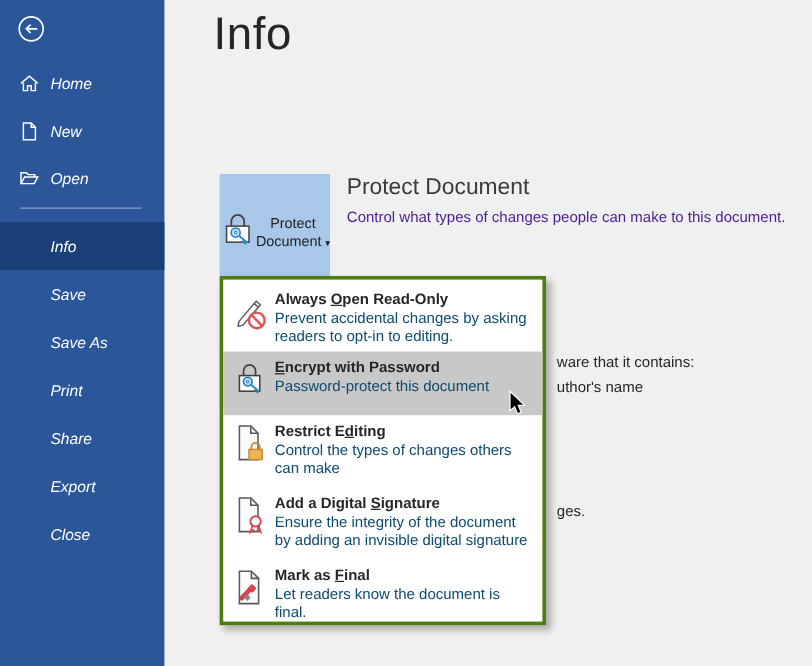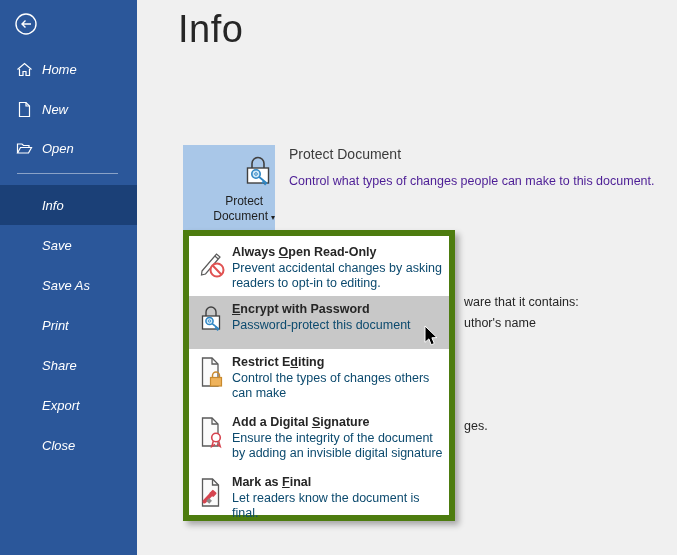--- a/index.html
+++ b/index.html
@@ -36,47 +36,47 @@
 
   
   .page-title {
     position: absolute; left: 178px; top: 8px;
     font-size: 38px; font-weight: 300; color: #262626; letter-spacing: 0.5px;
   }
 
   .protect-button {
     position: absolute; left: 183px; top: 145px; width: 92px; height: 85px;
     background: #a9c7e8; cursor: pointer;
-    display: flex; flex-direction: column; align-items: flex-end;
+    display: flex; flex-direction: row; align-items: center;
     padding-top: 9px;
   }
   .protect-button .btn-label {
     font-size: 12px; color: #1f1f1f; line-height: 15px; text-align: center;
     margin-top: 4px;
   }
   .caret { font-size: 8px; margin-left: 3px; color: #1f1f1f; }
 
   .protect-heading {
     position: absolute; left: 289px; top: 146px;
-    font-size: 14px; color: #3b3b3b; white-space: nowrap;
+    font-size: 19px; color: #3b3b3b; white-space: nowrap;
   }
   .protect-desc {
     position: absolute; left: 289px; top: 174px;
     font-size: 12.5px; color: #4c1d95; white-space: nowrap;
   }
 
   .bg-frag { position: absolute; left: 464px; font-size: 12.5px; color: #262626; white-space: nowrap; }
   .bg-frag-1 { top: 295px; }
   .bg-frag-2 { top: 316px; }
   .bg-frag-3 { top: 419px; }
 
   
   .dropdown {
     position: absolute; left: 183px; top: 230px; width: 272px; height: 291px;
-    background: #ffffff; border: 6px solid #4d7c0f;
+    background: #ffffff; border: 3px solid #4d7c0f;
     box-shadow: 4px 4px 6px rgba(0,0,0,0.3);
     padding-top: 3px;
   }
   .menu-item {
     display: flex; padding: 5px 6px 4px 10px; cursor: pointer;
   }
   .menu-item.highlighted { background: #c8c8c8; }
   .mi-1 { min-height: 57px; }
   .mi-2 { min-height: 53px; }
   .mi-3 { min-height: 60px; }

